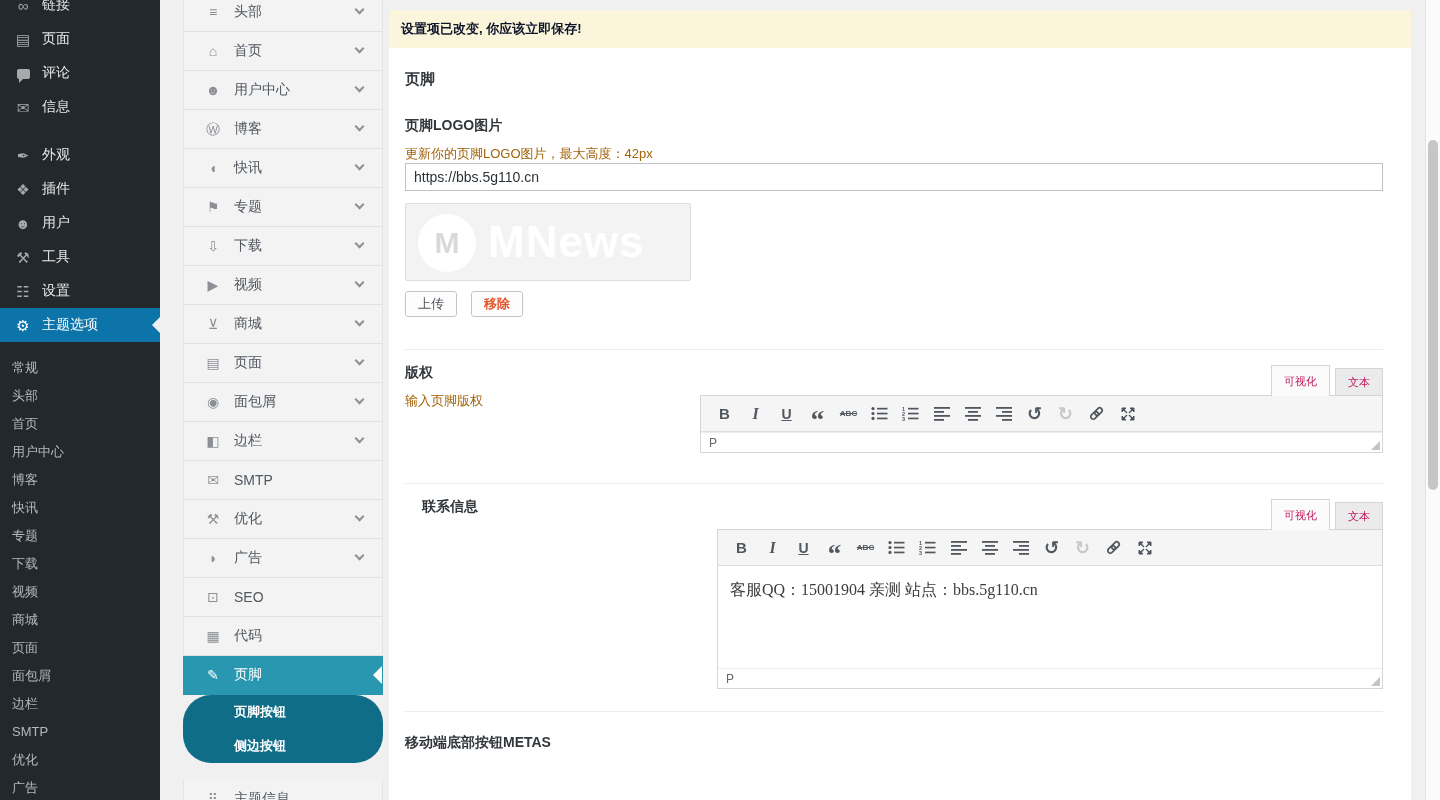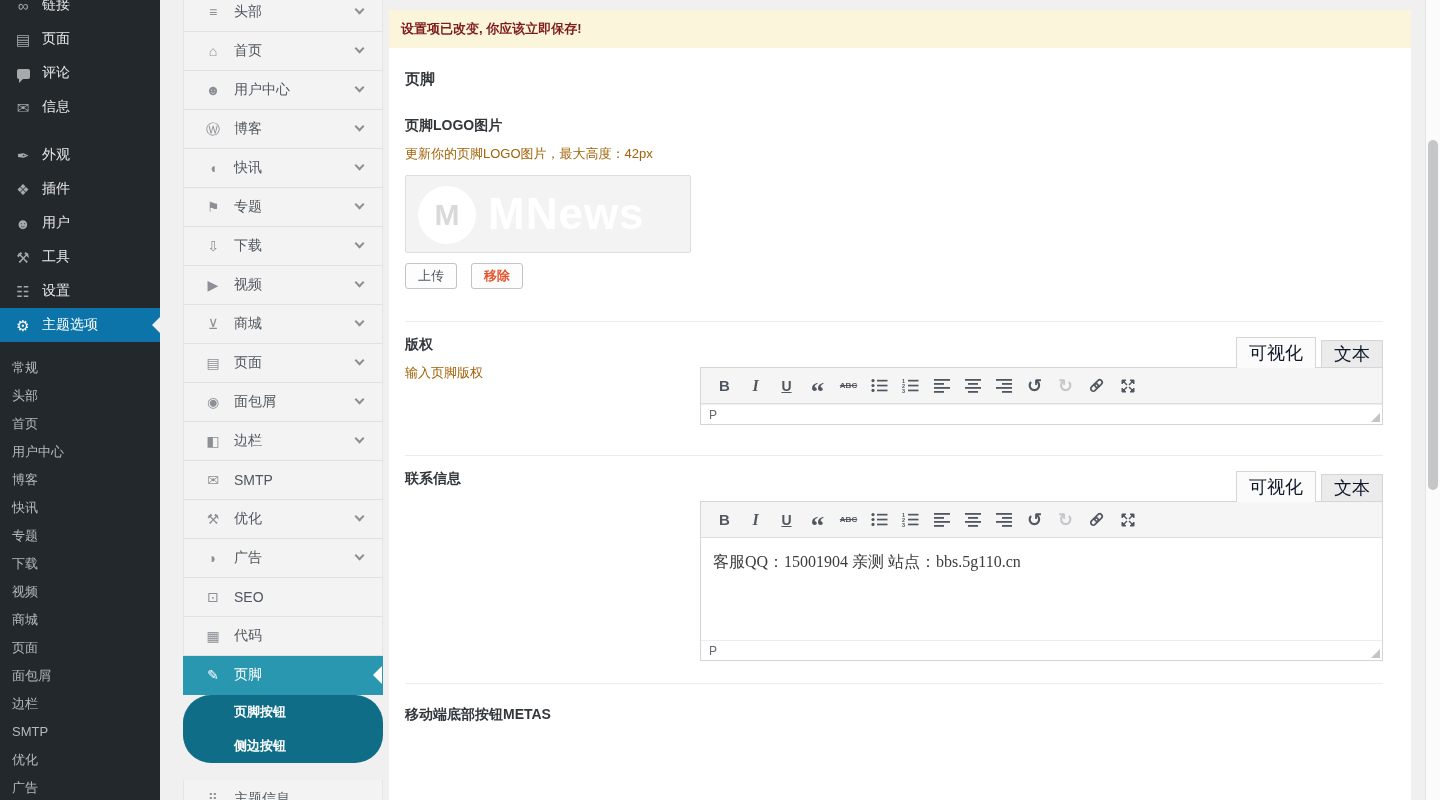--- a/index.html
+++ b/index.html
@@ -33,48 +33,48 @@
   .tactive { background:#2997b0; border-color:#2997b0; color:#fff; }
   .tactive .ticon { color:#fff; }
   .warrow { position:absolute; right:0; top:50%; margin-top:-9px; width:0; height:0;
             border-top:9px solid transparent; border-bottom:9px solid transparent; border-right:9px solid #fff; }
   .tsub { background:#0f6d87; border-left:1px solid #0f6d87;border-radius:28px; }
   .tsubitem { height:34px; line-height:34px; padding-left:50px; color:#fff; font-size:13px; font-weight:bold; cursor:pointer; }
   .tgap { height:17px; }
 
   
   .main { position:absolute; left:389px; top:10px; width:1022px; z-index:3; }
-  .notice { height:38px; line-height:38px; background:#fbf5dc; color:#7f1d1d; font-weight:bold; font-size:13px; padding:0 12px; }
+  .notice { height:38px; line-height:38px; background:#fbf5dc; color:#0f172a; font-weight:bold; font-size:13px; padding:0 12px; }
   .panel { background:#fff; padding:0 28px 0 16px; min-height:752px; }
   .page-title { font-size:15px; font-weight:bold; color:#32373c; padding:22px 0 28px; }
   .frow { display:flex; }
   .flabel { width:295px; flex-shrink:0; }
   .fright { flex:1; }
   .ftitle { font-size:14px; font-weight:bold; color:#32373c; margin-bottom:10px; }
   .fdesc { font-size:13px; color:#a16207; }
   .divider { border-top:1px solid #ececed; }
   .pad-top { padding-top:14px; }
   .pb-lg { padding-bottom:32px;flex-direction:column; }
   .pb-md { padding-bottom:30px;justify-content:flex-end; }
-  .pb-sm { padding-bottom:22px; }
+  .pb-sm { padding-bottom:22px;margin-left:17px; }
 
   .url-input { width:100%; height:28px; border:1px solid #c0c1c3; background:#fff; padding:0 8px;
                font-size:14px; color:#2c3338; font-family:"Liberation Sans","DejaVu Sans",sans-serif; }
   .preview { margin-top:12px; width:286px; height:78px; border:1px solid #dddddf; background:#f3f3f4; border-radius:2px; position:relative; }
   .logo-circle { position:absolute; left:12px; top:10px; width:58px; height:58px; border-radius:50%; background:#fff;
                  text-align:center; line-height:58px; font-size:30px; font-weight:bold; color:#d9d9da; }
   .logo-text { position:absolute; left:82px; top:50%; transform:translateY(-50%); font-size:44px; font-weight:bold;
                color:#fff; letter-spacing:1px; }
   .btnrow { margin-top:10px; }
   .btn { display:inline-block; height:26px; line-height:24px; padding:0 12px; border:1px solid #c3c4c7;
          border-radius:3px; background:#fdfdfd; font-size:13px; color:#50575e; cursor:pointer; }
   .btn-remove { color:#e4542c; font-weight:bold; margin-left:10px; }
 
   .tabs { display:flex; justify-content:flex-end; align-items:flex-end; height:31px; }
-  .tab { font-size:18px; color:#0f172a; padding:0 12px; height:27px; line-height:27px;
+  .tab { font-size:11px; color:#be185d; padding:0 12px; height:27px; line-height:27px;
          border:1px solid #d5d5d6; border-bottom:none; background:#ebebec; margin-left:5px; cursor:pointer; }
   .tab-active { background:#fbfbfb; height:31px; line-height:31px; position:relative; z-index:2; margin-bottom:-1px; }
 
   .editor { border:1px solid #d5d5d6; background:#fff; }
   .etoolbar { height:36px; background:#f5f5f6; border-bottom:1px solid #dedede; display:flex; align-items:center; padding:0 8px; }
   .tbi { width:31px; height:26px; display:flex; align-items:center; justify-content:center; color:#50575e; cursor:pointer; }
   .tb-b { font-weight:900; font-size:15px; }
   .tb-i { font-family:"Liberation Serif","DejaVu Serif",serif; font-style:italic; font-weight:bold; font-size:16px; }
   .tb-u { font-weight:bold; font-size:14px; text-decoration:underline; }
   .tb-q { font-family:"Liberation Serif","DejaVu Serif",serif; font-weight:900; font-size:27px; line-height:10px; padding-top:12px; }
@@ -264,20 +264,21 @@
 
   <div class="panel">
     <div class="page-title">页脚</div>
 
     <div class="frow pb-lg">
       <div class="flabel">
         <div class="ftitle">页脚LOGO图片</div>
         <div class="fdesc">更新你的页脚LOGO图片，最大高度：42px</div>
       </div>
       <div class="fright">
+        <input class="url-input" type="text" value="https://bbs.5g110.cn" style="">
         <div class="preview">
           <span class="logo-circle">M</span>
           <span class="logo-text">MNews</span>
         </div>
         <div class="btnrow">
           <span class="btn">上传</span>
           <span class="btn btn-remove">移除</span>
         </div>
       </div>
     </div>

